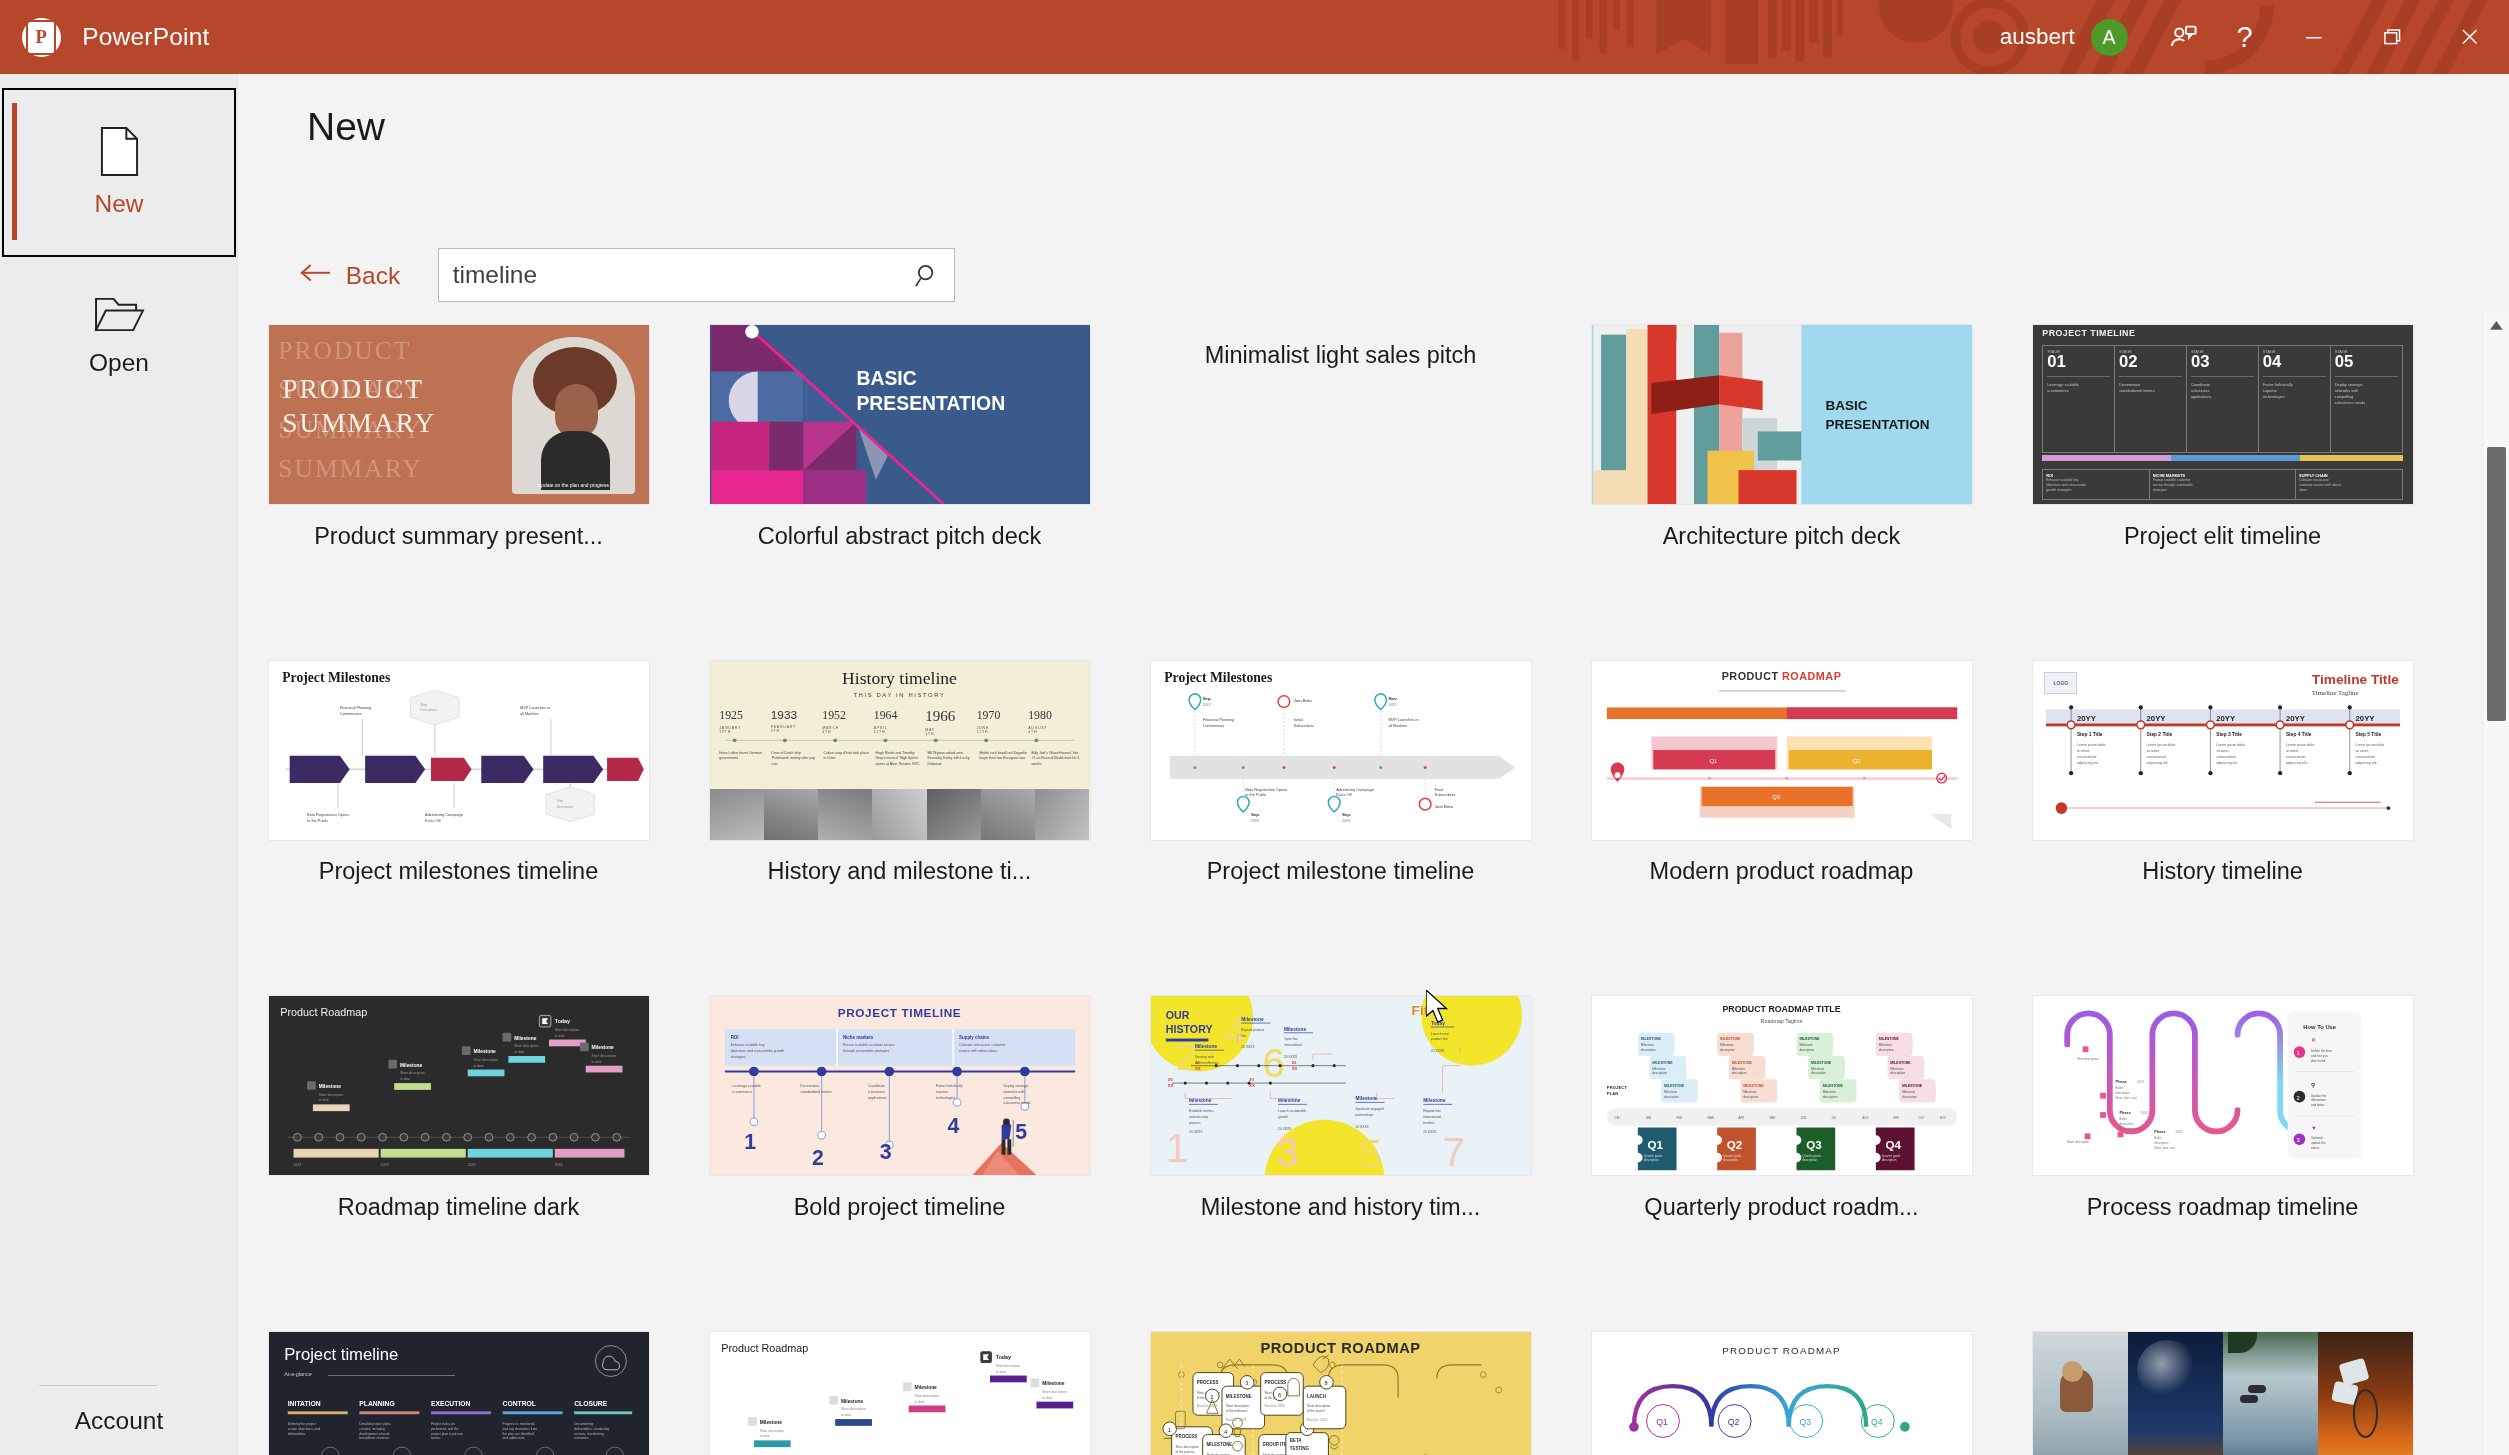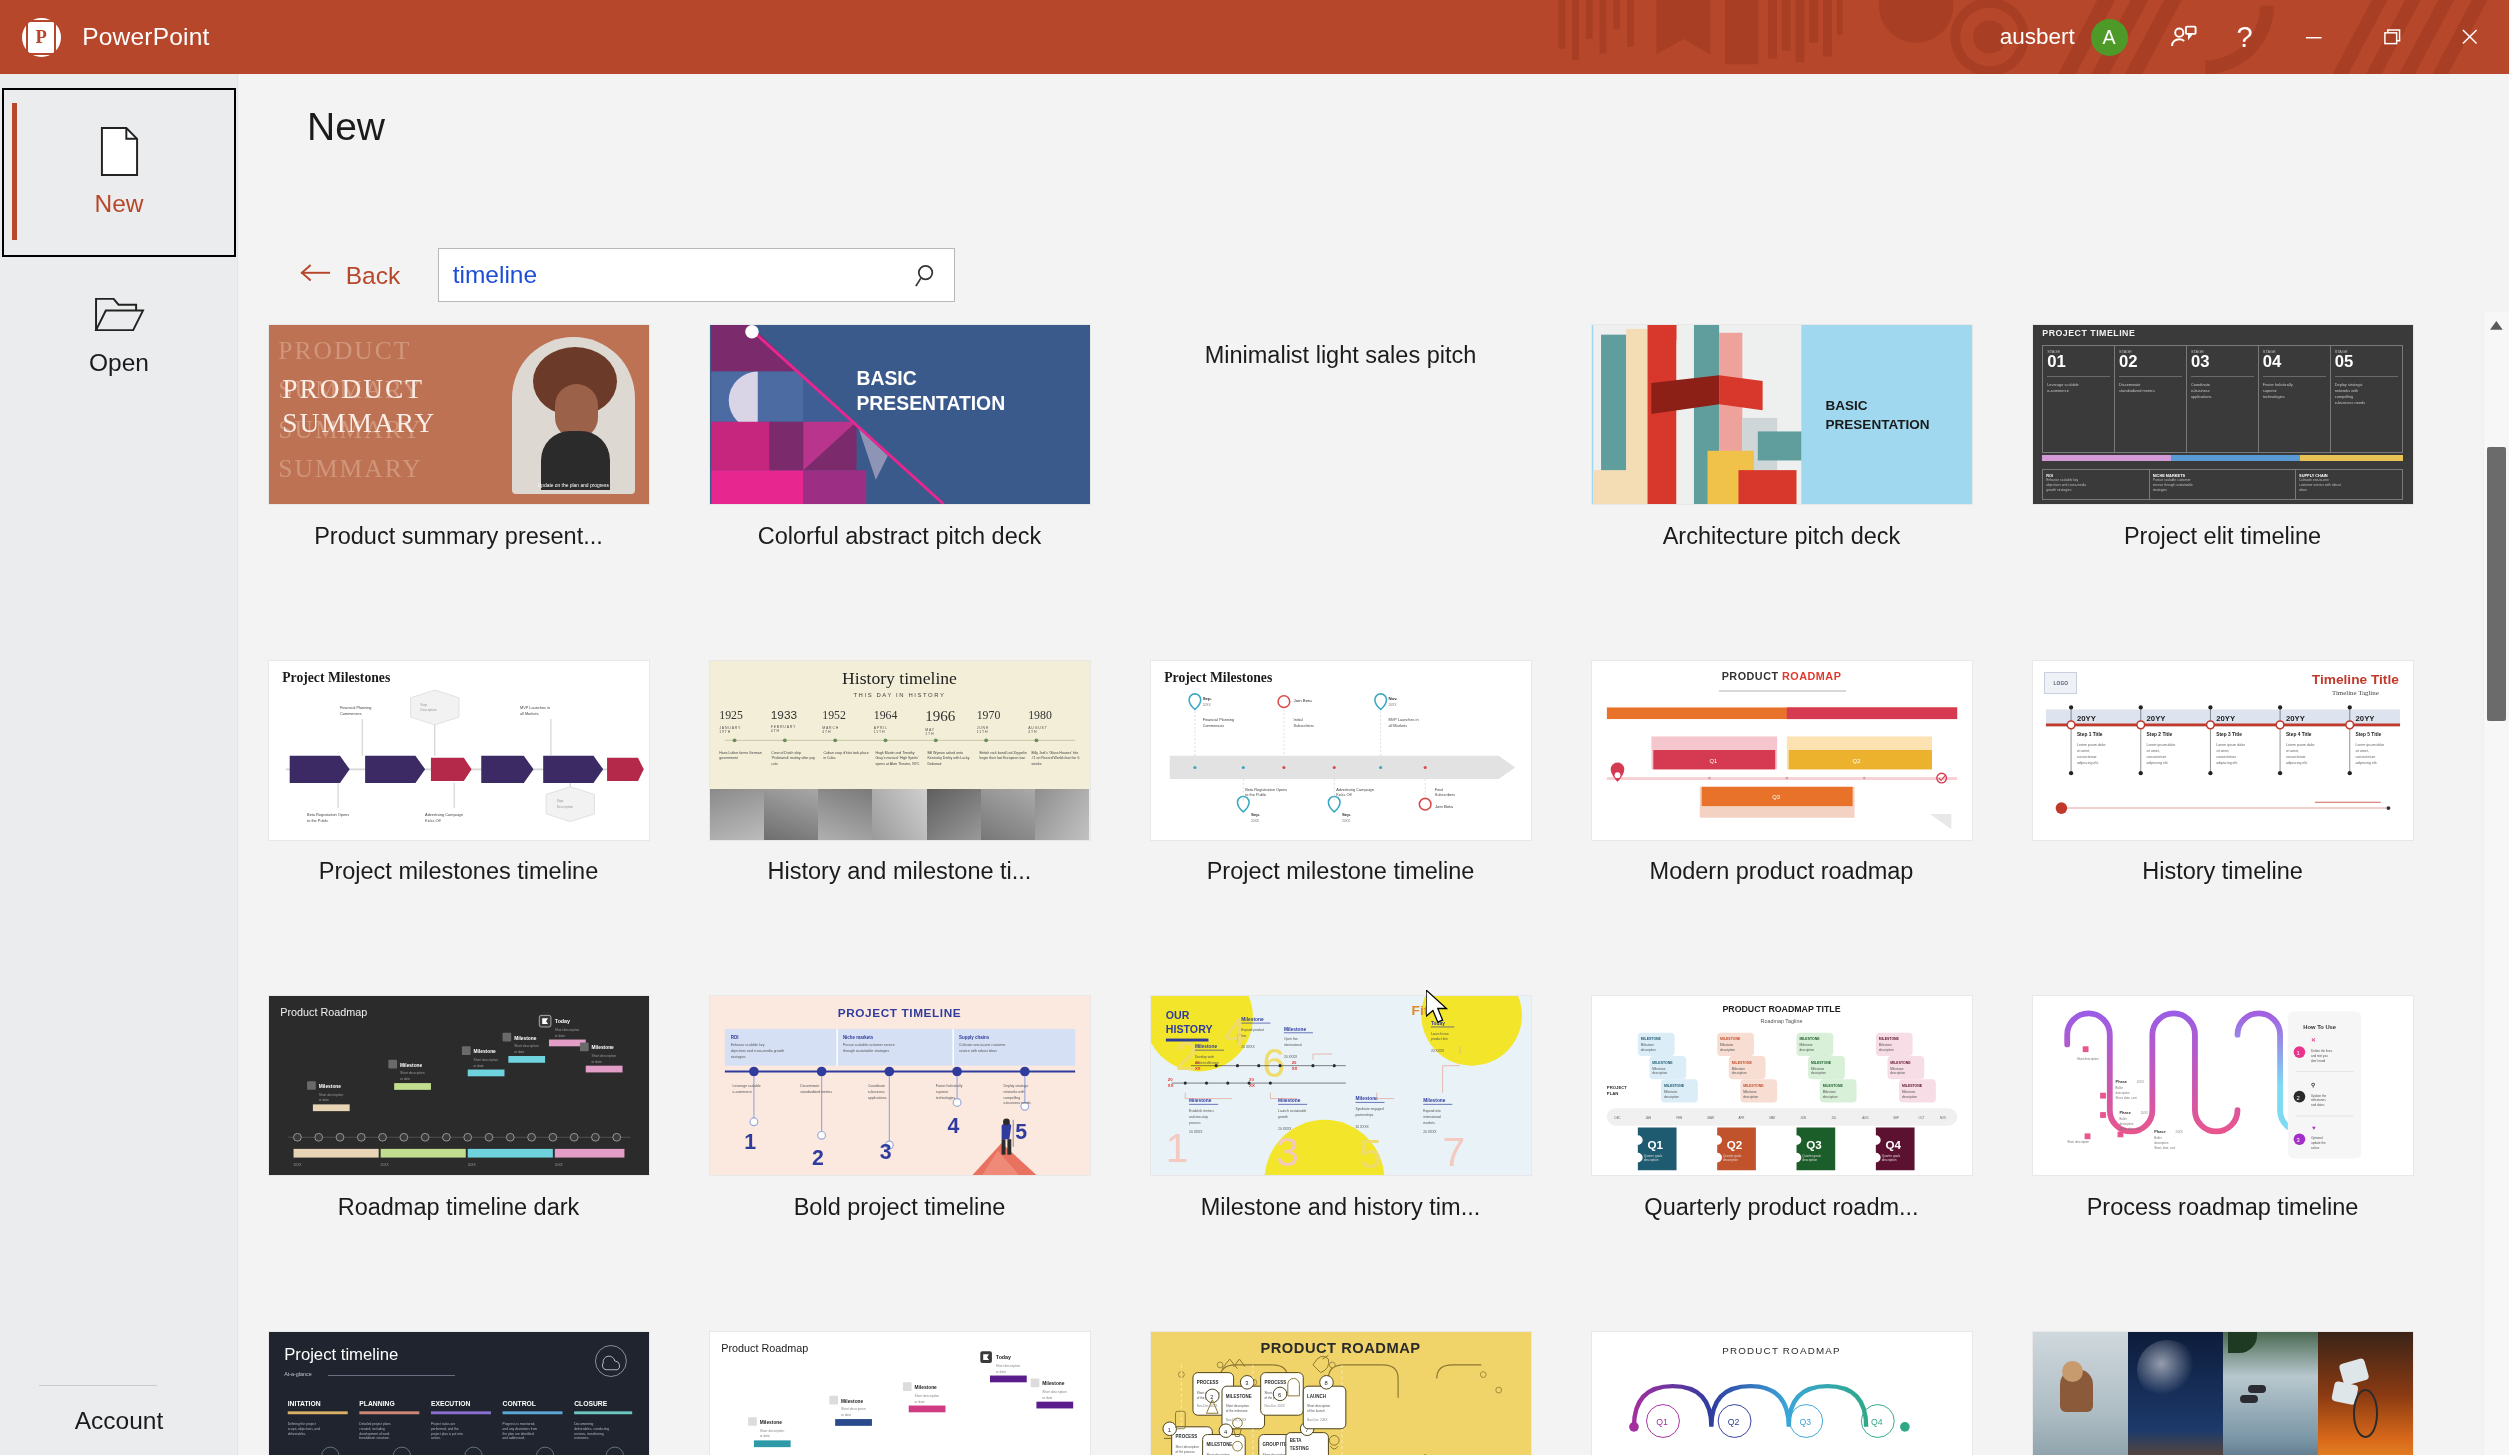--- a/index.html
+++ b/index.html
@@ -115,21 +115,21 @@
     color: #b7472a; font-size: 24.5px;
   }
   .search-wrap {
     position: absolute; left: 200px; top: 174px;
     width: 517px; height: 54px;
     background: #fff; border: 1px solid #b8b8b8;
     display: flex; align-items: center;
   }
   .search-input {
     flex: 1; border: none; outline: none;
-    font-size: 24.5px; color: #1d4ed8;
+    font-size: 24.5px; color: #404040;
     padding: 0 13.7px; background: transparent;
     font-family: "Liberation Sans", sans-serif;
   }
   .search-btn {
     width: 53px; height: 52px;
     display: flex; align-items: center; justify-content: center;
   }
 
   
   .grid {
@@ -663,21 +663,21 @@
           </div>
         <div class="cap">Modern product roadmap</div>
       </div>
 
       <div class="cell">
         <div class="thumb-outer">
             <div class="thumb" style="background:#fff">
           <div style="position:absolute;left:11.8px;top:11.8px;width:33px;height:21.6px;border:1px solid #c8d0dd;background:#eef1f6;display:flex;align-items:center;justify-content:center">
             <span style="font-size:4.9px;font-weight:bold;color:#55637a">LOGO</span>
           </div>
-          <div style="position:absolute;right:13.7px;top:11.8px;text-align:center">
+          <div style="position:absolute;right:13.7px;top:11.8px;text-align:left">
             <div style="font-size:13.7px;font-weight:bold;color:#c0392b;font-family:'Liberation Sans',sans-serif">Timeline Title</div>
             <div style="font-size:6.9px;color:#444;font-family:'Liberation Serif',serif;margin-top:2px">Timeline Tagline</div>
           </div>
           <svg viewBox="0 0 390 185" style="position:absolute;inset:0;width:100%;height:100%">
             <rect x="12" y="50" width="366" height="18" fill="#dde4ef"></rect>
             <line x1="12" y1="66" x2="378" y2="66" stroke="#c0392b" stroke-width="3"></line>
             <g stroke="#444" stroke-width=".6">
               <line x1="38" y1="48" x2="38" y2="116"></line>
                   <line x1="110" y1="48" x2="110" y2="116"></line>
               <line x1="182" y1="48" x2="182" y2="116"></line>

